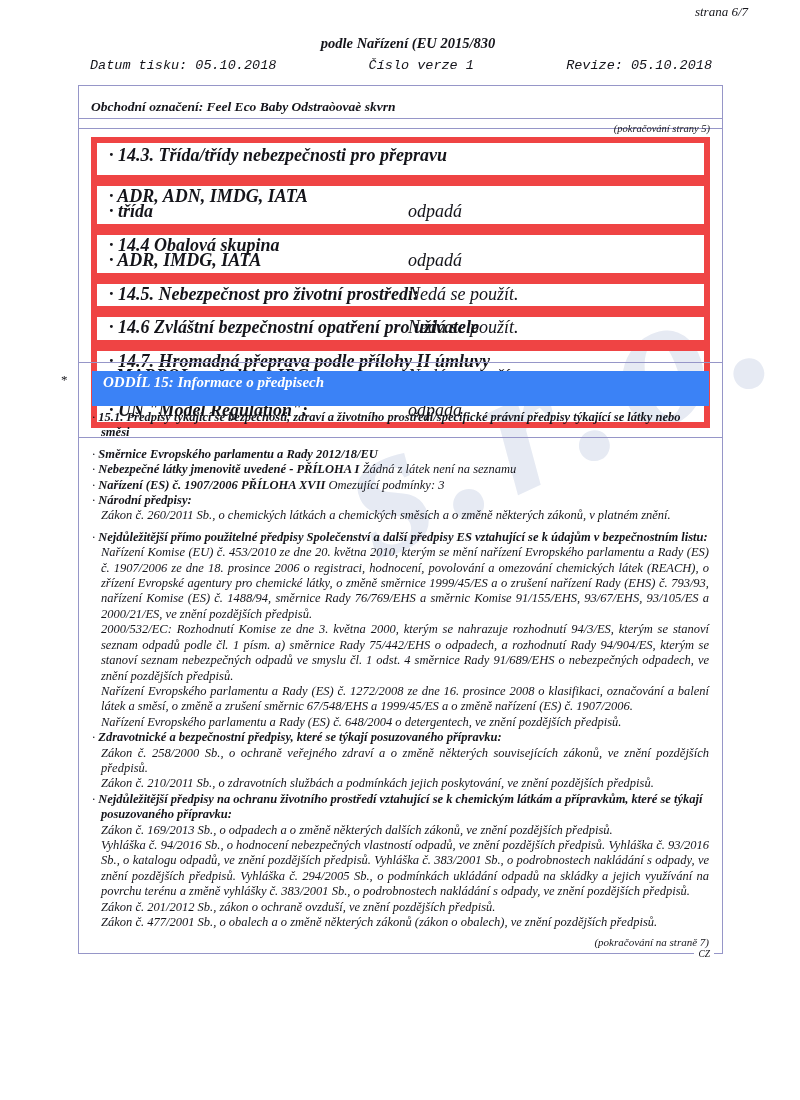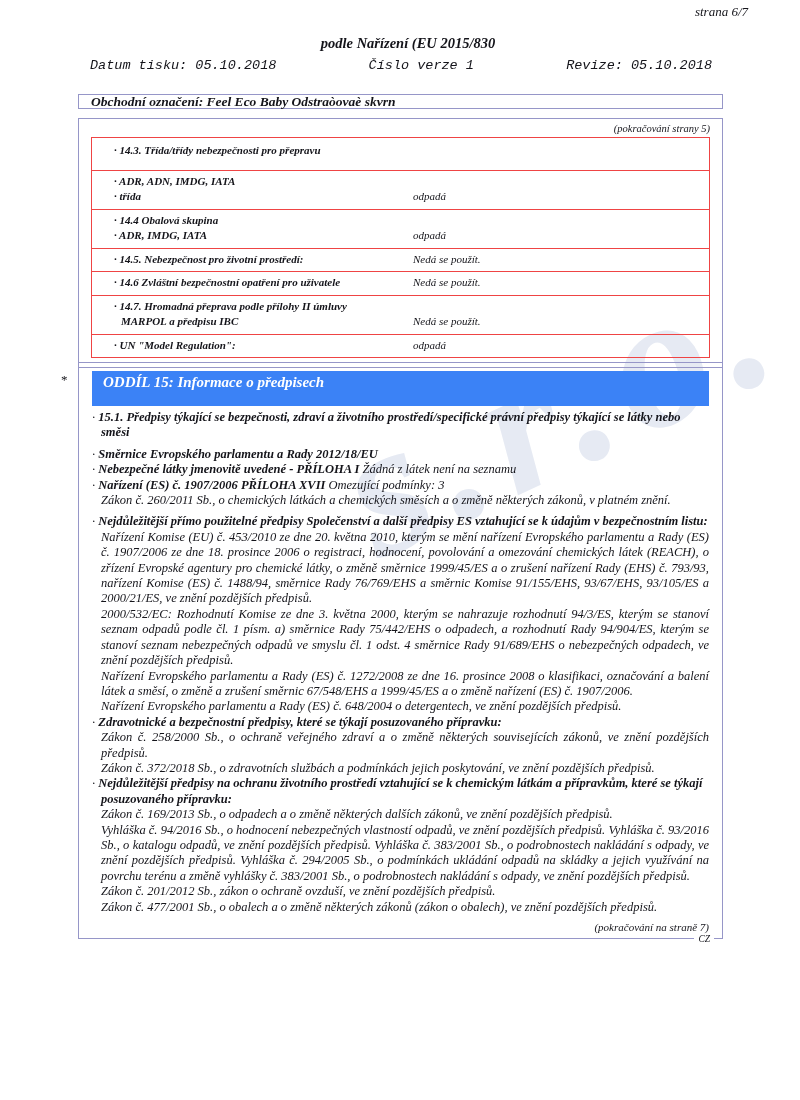--- a/index.html
+++ b/index.html
@@ -28,26 +28,26 @@
   .page-number { position: absolute; top: 4px; right: 52px; font-size: 13px; }
   .doc-title { position: absolute; top: 12px; left: 0; width: 100%; text-align: center; font-size: 18px; font-weight: bold; }
   .doc-subtitle { position: absolute; top: 35px; left: 8px; width: 100%; text-align: center; font-size: 14.5px; font-weight: bold; }
   .meta-row { position: absolute; top: 58px; left: 90px; right: 88px; display: flex; justify-content: space-between; font-size: 13.5px; font-family: Liberation Mono, monospace; }
 
   
   .box {
     position: absolute; left: 78px; width: 645px; box-sizing: border-box;
     border: 1px solid #9696c8; background: transparent;
   }
-  .product-box { top: 94px; height: 15px; display: flex; align-items: center; padding-left: 12px; font-weight: bold; font-size: 13.5px; }
+  .product-box { top: 85px; height: 44px; display: flex; align-items: center; padding-left: 12px; font-weight: bold; font-size: 13.5px; }
 
   .transport-box { top: 118px; padding: 4px 12px 9px 12px; }
   .cont-note { text-align: right; font-size: 10.5px; }
   .trows { margin-top: 4px; }
-  .trow { border: 1px solid #ef4444; margin-top: -1px; padding: 3px 7px 4px 22px; font-size: 11px; }
+  .trow { border: 6px solid #ef4444; margin-top: -1px; padding: 3px 7px 4px 12px; font-size: 18px; }
   .trow.tall { padding-top: 5px; padding-bottom: 11px; }
   .tline { position: relative; line-height: 15.5px; }
   .tline.indent { padding-left: 7px; }
   .tlabel { font-weight: bold; }
   .tvalue { position: absolute; left: 299px; top: 0; font-weight: normal; text-align: right; }
 
   .section-box { top: 362px; padding: 8px 13px 5px 13px; }
   .margin-star { position: absolute; left: 61px; top: 372px; font-size: 13px; font-style: normal; }
   .banner {
     background: #3b82f6; color: #ffffff;
@@ -123,29 +123,30 @@
 
   <div class="box section-box">
     <div class="banner">
       <span>ODDÍL 15: Informace o předpisech</span>
     </div>
     <div class="paras">
         <div class="para bullet"><span class="bold">15.1. Předpisy týkající se bezpečnosti, zdraví a životního prostředí/specifické právní předpisy týkající se látky nebo směsi</span></div>
         <div class="para bullet gap"><span class="bold">Směrnice Evropského parlamentu a Rady 2012/18/EU</span></div>
         <div class="para bullet"><span class="bold">Nebezpečné látky jmenovitě uvedené - PŘÍLOHA I</span> <span>Žádná z látek není na seznamu</span></div>
         <div class="para bullet"><span class="bold">Nařízení (ES) č. 1907/2006 PŘÍLOHA XVII</span> <span>Omezující podmínky: 3</span></div>
+        <div class="para bullet"><span class="bold">Národní předpisy:</span></div>
         <div class="para justify"><span>Zákon č. 260/2011 Sb., o chemických látkách a chemických směsích a o změně některých zákonů, v platném znění.</span></div>
         <div class="para bullet gap"><span class="bold">Nejdůležitější přímo použitelné předpisy Společenství a další předpisy ES vztahující se k údajům v bezpečnostním listu:</span></div>
         <div class="para justify"><span>Nařízení Komise (EU) č. 453/2010 ze dne 20. května 2010, kterým se mění nařízení Evropského parlamentu a Rady (ES) č. 1907/2006 ze dne 18. prosince 2006 o registraci, hodnocení, povolování a omezování chemických látek (REACH), o zřízení Evropské agentury pro chemické látky, o změně směrnice 1999/45/ES a o zrušení nařízení Rady (EHS) č. 793/93, nařízení Komise (ES) č. 1488/94, směrnice Rady 76/769/EHS a směrnic Komise 91/155/EHS, 93/67/EHS, 93/105/ES a 2000/21/ES, ve znění pozdějších předpisů.</span></div>
         <div class="para justify"><span>2000/532/EC: Rozhodnutí Komise ze dne 3. května 2000, kterým se nahrazuje rozhodnutí 94/3/ES, kterým se stanoví seznam odpadů podle čl. 1 písm. a) směrnice Rady 75/442/EHS o odpadech, a rozhodnutí Rady 94/904/ES, kterým se stanoví seznam nebezpečných odpadů ve smyslu čl. 1 odst. 4 směrnice Rady 91/689/EHS o nebezpečných odpadech, ve znění pozdějších předpisů.</span></div>
         <div class="para justify"><span>Nařízení Evropského parlamentu a Rady (ES) č. 1272/2008 ze dne 16. prosince 2008 o klasifikaci, označování a balení látek a směsí, o změně a zrušení směrnic 67/548/EHS a 1999/45/ES a o změně nařízení (ES) č. 1907/2006.</span></div>
         <div class="para"><span>Nařízení Evropského parlamentu a Rady (ES) č. 648/2004 o detergentech, ve znění pozdějších předpisů.</span></div>
         <div class="para bullet"><span class="bold">Zdravotnické a bezpečnostní předpisy, které se týkají posuzovaného přípravku:</span></div>
         <div class="para justify"><span>Zákon č. 258/2000 Sb., o ochraně veřejného zdraví a o změně některých souvisejících zákonů, ve znění pozdějších předpisů.</span></div>
-        <div class="para justify"><span>Zákon č. 372/2018 Sb., o zdravotních službách a podmínkách jejich poskytování, ve znění pozdějších předpisů.</span></div>
+        <div class="para justify"><span>Zákon č. 210/2011 Sb., o zdravotních službách a podmínkách jejich poskytování, ve znění pozdějších předpisů.</span></div>
         <div class="para bullet"><span class="bold">Nejdůležitější předpisy na ochranu životního prostředí vztahující se k chemickým látkám a přípravkům, které se týkají posuzovaného přípravku:</span></div>
         <div class="para justify"><span>Zákon č. 169/2013 Sb., o odpadech a o změně některých dalších zákonů, ve znění pozdějších předpisů.</span></div>
         <div class="para justify"><span>Vyhláška č. 94/2016 Sb., o hodnocení nebezpečných vlastností odpadů, ve znění pozdějších předpisů. Vyhláška č. 93/2016 Sb., o katalogu odpadů, ve znění pozdějších předpisů. Vyhláška č. 383/2001 Sb., o podrobnostech nakládání s odpady, ve znění pozdějších předpisů. Vyhláška č. 294/2005 Sb., o podmínkách ukládání odpadů na skládky a jejich využívání na povrchu terénu a změně vyhlášky č. 383/2001 Sb., o podrobnostech nakládání s odpady, ve znění pozdějších předpisů.</span></div>
         <div class="para"><span>Zákon č. 201/2012 Sb., zákon o ochraně ovzduší, ve znění pozdějších předpisů.</span></div>
         <div class="para justify"><span>Zákon č. 477/2001 Sb., o obalech a o změně některých zákonů (zákon o obalech), ve znění pozdějších předpisů.</span></div>
       </div>
     <div class="cont-bottom">(pokračování na straně 7)</div>
     <div class="cz-label">CZ</div>
   </div>
 

